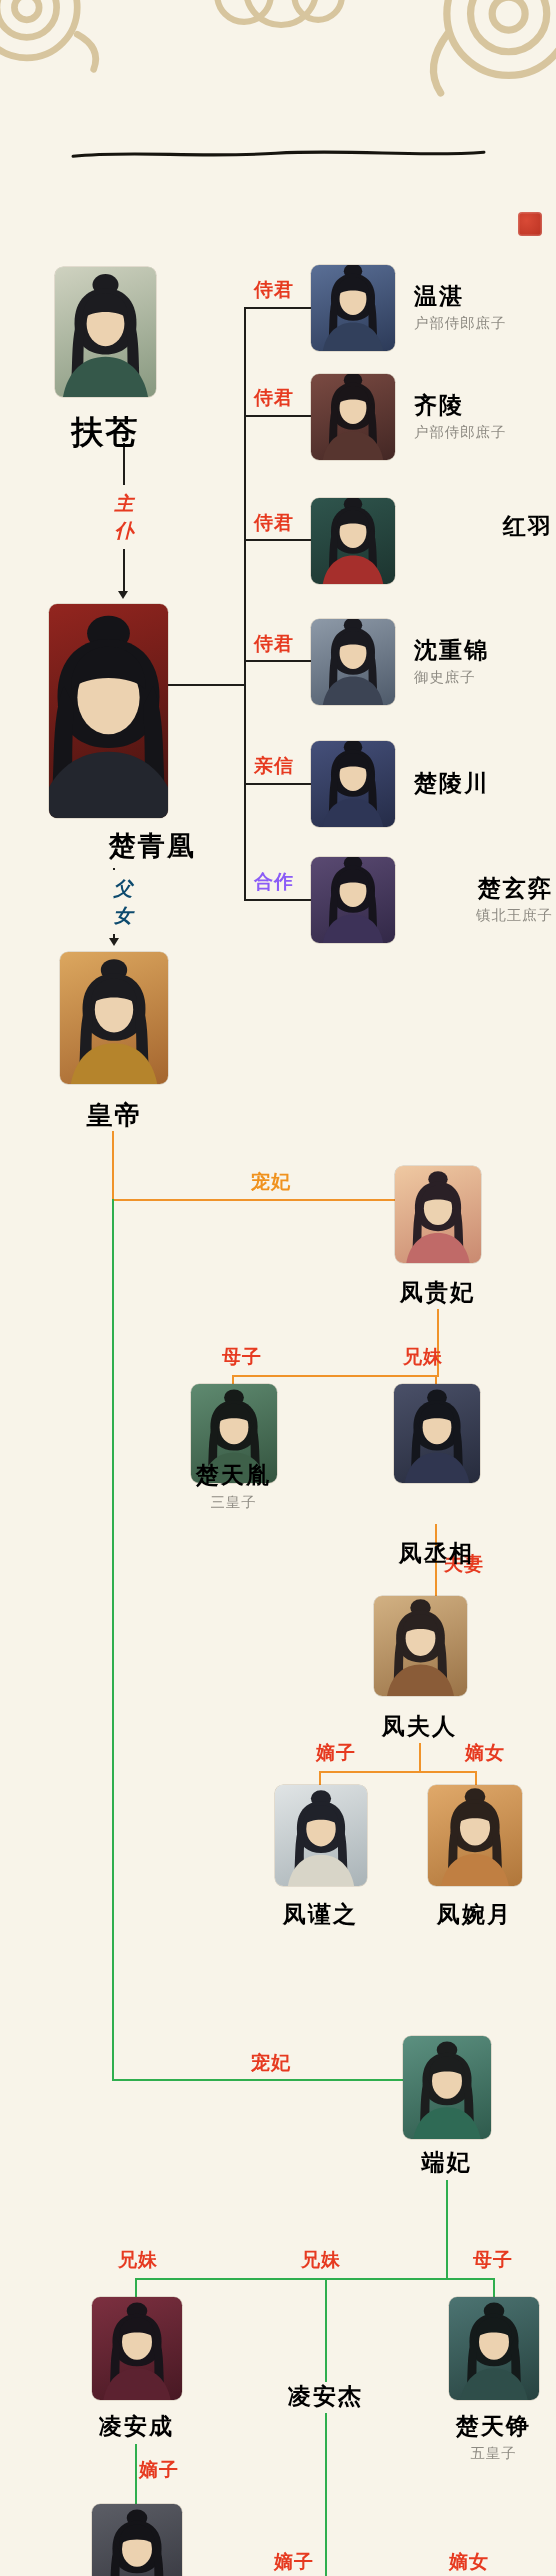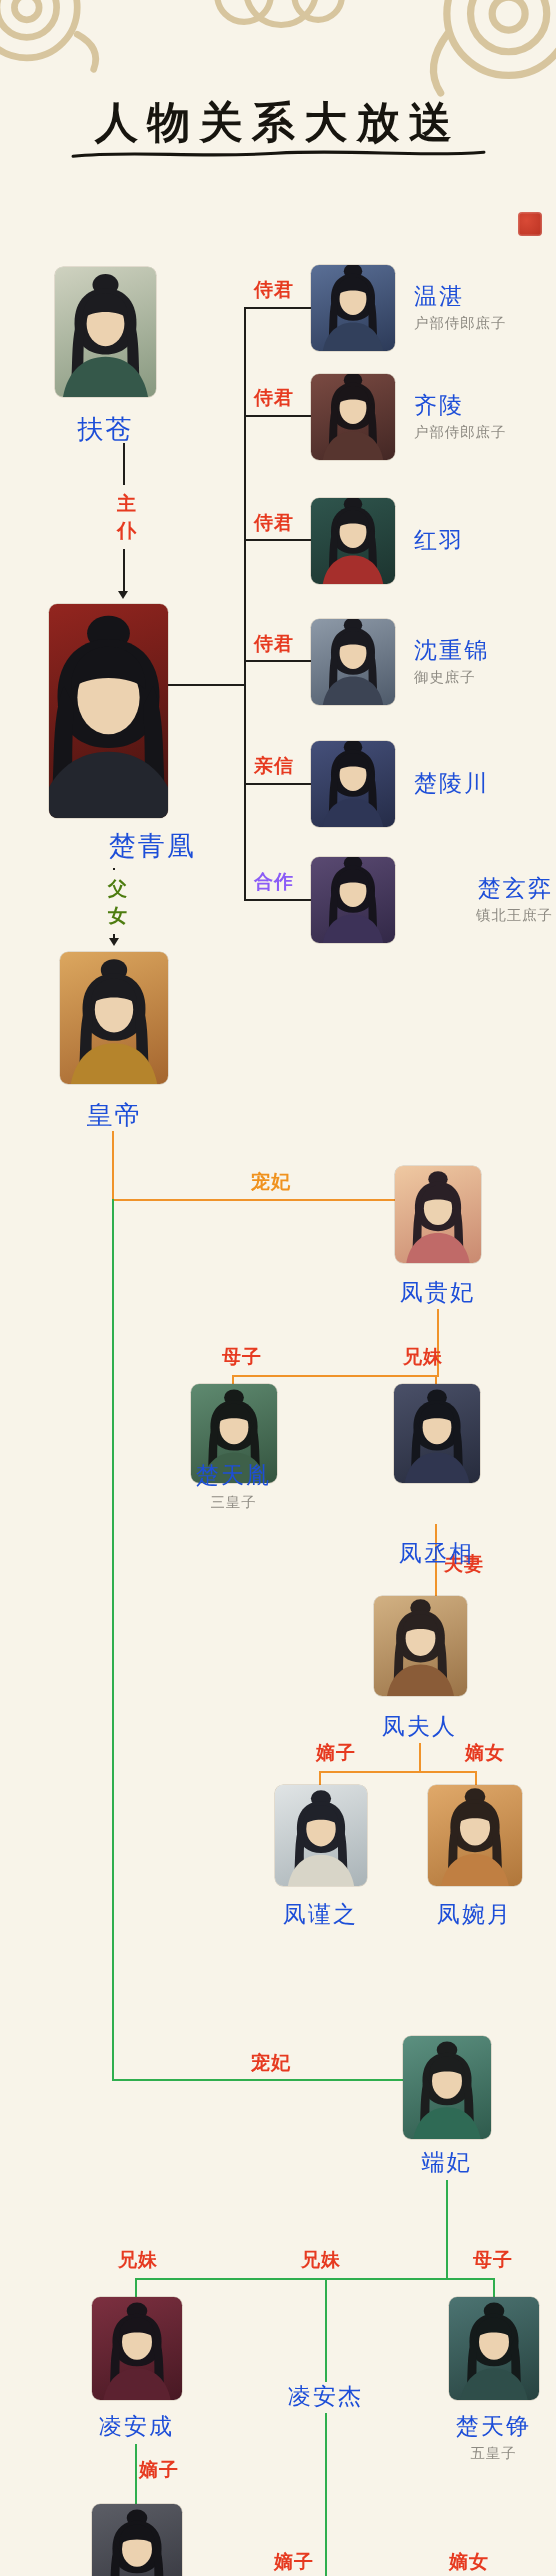--- a/index.html
+++ b/index.html
@@ -27,34 +27,34 @@
     position:absolute; width:0; height:0;
     border-left:5.2px solid transparent; border-right:5.2px solid transparent;
     border-top:8.2px solid #1f1d1a;
   }
   .rlabel {
     position:absolute; font-size:19px; font-weight:700;
     width:72px; text-align:center; letter-spacing:1px; line-height:1.15;
   }
   .rlabel.vert {
     width:24px; line-height:27px; letter-spacing:0; padding:5.2px 0;
-    background:#f8f4e9; text-align:right;
+    background:#f8f4e9; text-align:center;font-style:italic;
   }
   .portrait {
     position:absolute; border-radius:8.2px; overflow:hidden;
     box-shadow:0 0 0 0.5px rgba(70,50,25,0.25);
   }
   .portrait svg { width:100%; height:100%; display:block; }
   .caption { position:absolute; color:#2a2722; }
   .caption.below { text-align:center; width:175px; }
   .caption.side {
     display:flex; flex-direction:column; justify-content:center;
     align-items:flex-start; width:139px; text-align:left;
   }
-  .cname { font-size:23px; font-weight:400; letter-spacing:2.1px; line-height:1.18; color:#1d4ed8; }
+  .cname { font-size:23px; font-weight:700; letter-spacing:2.1px; line-height:1.18; color:#000000; }
   .csub  { font-size:14.4px; color:#8d8a82; margin-top:4.1px; letter-spacing:1px; }
 </style>
 </head>
 <body>
 
 <div class="page">
 
   <svg class="deco-svg" viewBox="0 0 1080 300">
     <g stroke="#d7c59e" stroke-width="13" fill="none" stroke-linecap="round">
       <circle cx="52" cy="14" r="98"></circle>
@@ -68,21 +68,20 @@
       <circle cx="618" cy="-8" r="46"></circle>
     </g>
     <g stroke="#d7c59e" stroke-width="14" fill="none" stroke-linecap="round">
       <circle cx="988" cy="26" r="120"></circle>
       <circle cx="988" cy="26" r="74"></circle>
       <circle cx="988" cy="26" r="32"></circle>
       <path d="M870 64 Q 822 128 856 180"></path>
     </g>
   </svg>
 
-  <div class="title">人物关系大放送</div>
 
   <svg class="underline-svg" viewBox="0 0 810 30">
     <path d="M6 18 C 120 6 250 22 400 12 C 550 4 680 20 804 10" stroke="#17150f" stroke-width="6" fill="none" stroke-linecap="round"></path>
   </svg>
 
   <div class="seal"></div>
 
   <div id="diagram">
       <div class="line" style="left: 123px; top: 443px; width: 2.1px; height: 149px; background: rgb(31, 29, 26);"></div>
       <div class="line" style="left: 244px; top: 307px; width: 2.1px; height: 594px; background: rgb(31, 29, 26);"></div>
@@ -116,21 +115,21 @@
       <div class="line" style="left: 325px; top: 2413px; width: 2.1px; height: 169px; background: rgb(47, 174, 78);"></div>
       <div class="arrow" style="left: 118px; top: 591px; border-top-color: rgb(31, 29, 26);"></div>
       <div class="arrow" style="left: 109px; top: 938px; border-top-color: rgb(31, 29, 26);"></div>
       <div class="rlabel vert" style="color: rgb(230, 58, 32); left: 112px; top: 485px;">主仆</div>
       <div class="rlabel" style="color: rgb(230, 58, 32); left: 238px; top: 279px;">侍君</div>
       <div class="rlabel" style="color: rgb(230, 58, 32); left: 238px; top: 387px;">侍君</div>
       <div class="rlabel" style="color: rgb(230, 58, 32); left: 238px; top: 512px;">侍君</div>
       <div class="rlabel" style="color: rgb(230, 58, 32); left: 238px; top: 633px;">侍君</div>
       <div class="rlabel" style="color: rgb(230, 58, 32); left: 238px; top: 755px;">亲信</div>
       <div class="rlabel" style="color: #8b5cf6; left: 238px; top: 871px;">合作</div>
-      <div class="rlabel vert" style="color: #4d7c0f; left: 103px; top: 870px;">父女</div>
+      <div class="rlabel vert" style="color: #0c4a6e; left: 111px; top: 870px;">父女</div>
       <div class="rlabel" style="color: rgb(240, 146, 30); left: 235px; top: 1171px;">宠妃</div>
       <div class="rlabel" style="color: rgb(230, 58, 32); left: 206px; top: 1346px;">母子</div>
       <div class="rlabel" style="color: rgb(230, 58, 32); left: 387px; top: 1346px;">兄妹</div>
       <div class="rlabel" style="color: rgb(230, 58, 32); left: 428px; top: 1553px;">夫妻</div>
       <div class="rlabel" style="color: rgb(230, 58, 32); left: 300px; top: 1742px;">嫡子</div>
       <div class="rlabel" style="color: rgb(230, 58, 32); left: 449px; top: 1742px;">嫡女</div>
       <div class="rlabel" style="color: rgb(230, 58, 32); left: 235px; top: 2052px;">宠妃</div>
       <div class="rlabel" style="color: rgb(230, 58, 32); left: 102px; top: 2249px;">兄妹</div>
       <div class="rlabel" style="color: rgb(230, 58, 32); left: 285px; top: 2249px;">兄妹</div>
       <div class="rlabel" style="color: rgb(230, 58, 32); left: 457px; top: 2249px;">母子</div>
@@ -142,21 +141,21 @@
     <ellipse cx="50" cy="15" rx="11" ry="9" fill="#1c1c20"></ellipse>
     <path d="M24 52 C22 30 34 18 50 18 C66 18 78 30 76 52 C74 66 64 74 50 74 C36 74 26 66 24 52 Z" fill="#1c1c20"></path>
     <ellipse cx="50" cy="48" rx="16" ry="19" fill="#ecd2b0"></ellipse>
     <path d="M50 22 C36 22 30 34 31 44 C38 36 62 36 69 44 C70 34 64 22 50 22 Z" fill="#1c1c20"></path>
     <path d="M27 42 C20 60 23 84 20 110 L33 110 C30 88 32 62 32 52 Z" fill="#1c1c20"></path>
     <path d="M73 42 C80 60 77 84 80 110 L67 110 C70 88 68 62 68 52 Z" fill="#1c1c20"></path>
     <path d="M14 110 C18 88 32 76 50 76 C68 76 82 88 86 110 Z" fill="#35584a"></path>
   </svg>
       </div>
       <div class="caption below" style="left: 18px; top: 414px;">
-        <div class="cname" style="font-size: 26px;">扶苍</div>
+        <div class="cname" style="font-size: 32px;">扶苍</div>
       </div>
       <div class="portrait" style="left: 49px; top: 604px; width: 119px; height: 214px; background: linear-gradient(160deg, rgb(147, 37, 31), rgb(65, 18, 15));">
         <svg viewBox="0 0 100 110" preserveAspectRatio="xMidYMax slice">
     <ellipse cx="50" cy="15" rx="11" ry="9" fill="#141418"></ellipse>
     <path d="M24 52 C22 30 34 18 50 18 C66 18 78 30 76 52 C74 66 64 74 50 74 C36 74 26 66 24 52 Z" fill="#141418"></path>
     <ellipse cx="50" cy="48" rx="16" ry="19" fill="#ecd2b0"></ellipse>
     <path d="M50 22 C36 22 30 34 31 44 C38 36 62 36 69 44 C70 34 64 22 50 22 Z" fill="#141418"></path>
     <path d="M27 42 C20 60 23 84 20 110 L33 110 C30 88 32 62 32 52 Z" fill="#141418"></path>
     <path d="M73 42 C80 60 77 84 80 110 L67 110 C70 88 68 62 68 52 Z" fill="#141418"></path>
     <path d="M14 110 C18 88 32 76 50 76 C68 76 82 88 86 110 Z" fill="#23262e"></path>
@@ -213,21 +212,21 @@
         <svg viewBox="0 0 100 110" preserveAspectRatio="xMidYMax slice">
     <ellipse cx="50" cy="15" rx="11" ry="9" fill="#18181c"></ellipse>
     <path d="M24 52 C22 30 34 18 50 18 C66 18 78 30 76 52 C74 66 64 74 50 74 C36 74 26 66 24 52 Z" fill="#18181c"></path>
     <ellipse cx="50" cy="48" rx="16" ry="19" fill="#ecd2b0"></ellipse>
     <path d="M50 22 C36 22 30 34 31 44 C38 36 62 36 69 44 C70 34 64 22 50 22 Z" fill="#18181c"></path>
     <path d="M27 42 C20 60 23 84 20 110 L33 110 C30 88 32 62 32 52 Z" fill="#18181c"></path>
     <path d="M73 42 C80 60 77 84 80 110 L67 110 C70 88 68 62 68 52 Z" fill="#18181c"></path>
     <path d="M14 110 C18 88 32 76 50 76 C68 76 82 88 86 110 Z" fill="#a62f2c"></path>
   </svg>
       </div>
-      <div class="caption side" style="left: 414px; top: 498px; height: 86px;">
+      <div class="caption side" style="left: 414px; top: 484px; height: 86px; align-items: flex-end;">
         <div class="cname">红羽</div>
       </div>
       <div class="portrait" style="left: 311px; top: 619px; width: 84px; height: 86px; background: linear-gradient(160deg, rgb(142, 154, 168), rgb(78, 90, 106));">
         <svg viewBox="0 0 100 110" preserveAspectRatio="xMidYMax slice">
     <ellipse cx="50" cy="15" rx="11" ry="9" fill="#1a1a20"></ellipse>
     <path d="M24 52 C22 30 34 18 50 18 C66 18 78 30 76 52 C74 66 64 74 50 74 C36 74 26 66 24 52 Z" fill="#1a1a20"></path>
     <ellipse cx="50" cy="48" rx="16" ry="19" fill="#ecd2b0"></ellipse>
     <path d="M50 22 C36 22 30 34 31 44 C38 36 62 36 69 44 C70 34 64 22 50 22 Z" fill="#1a1a20"></path>
     <path d="M27 42 C20 60 23 84 20 110 L33 110 C30 88 32 62 32 52 Z" fill="#1a1a20"></path>
     <path d="M73 42 C80 60 77 84 80 110 L67 110 C70 88 68 62 68 52 Z" fill="#1a1a20"></path>

